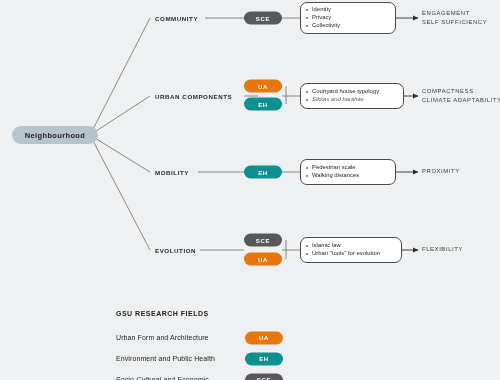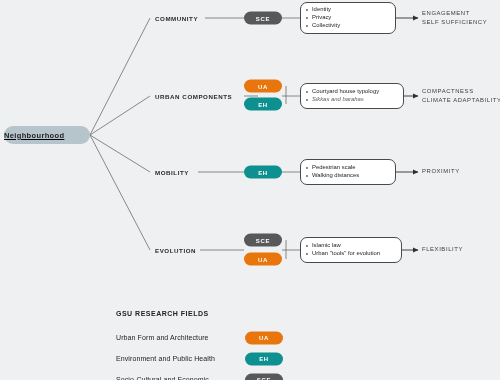--- a/index.html
+++ b/index.html
@@ -23,29 +23,29 @@
     left: 0;
     top: 0;
     width: 500px;
     height: 380px;
     pointer-events: none;
   }
 
   
   .hub {
     position: absolute;
-    left: 4px;
+    left: 12px;
     top: 126px;
     width: 86px;
     height: 18px;
     background: #b6c4cc;
     border-radius: 9px;
     display: flex;
     align-items: center;
-    text-decoration: underline;
+    justify-content: center;
   }
   .hub-label {
     font-size: 7.5px;
     font-weight: bold;
     color: #232323;
     letter-spacing: 0.35px;
   }
 
   
   .branch-label {

